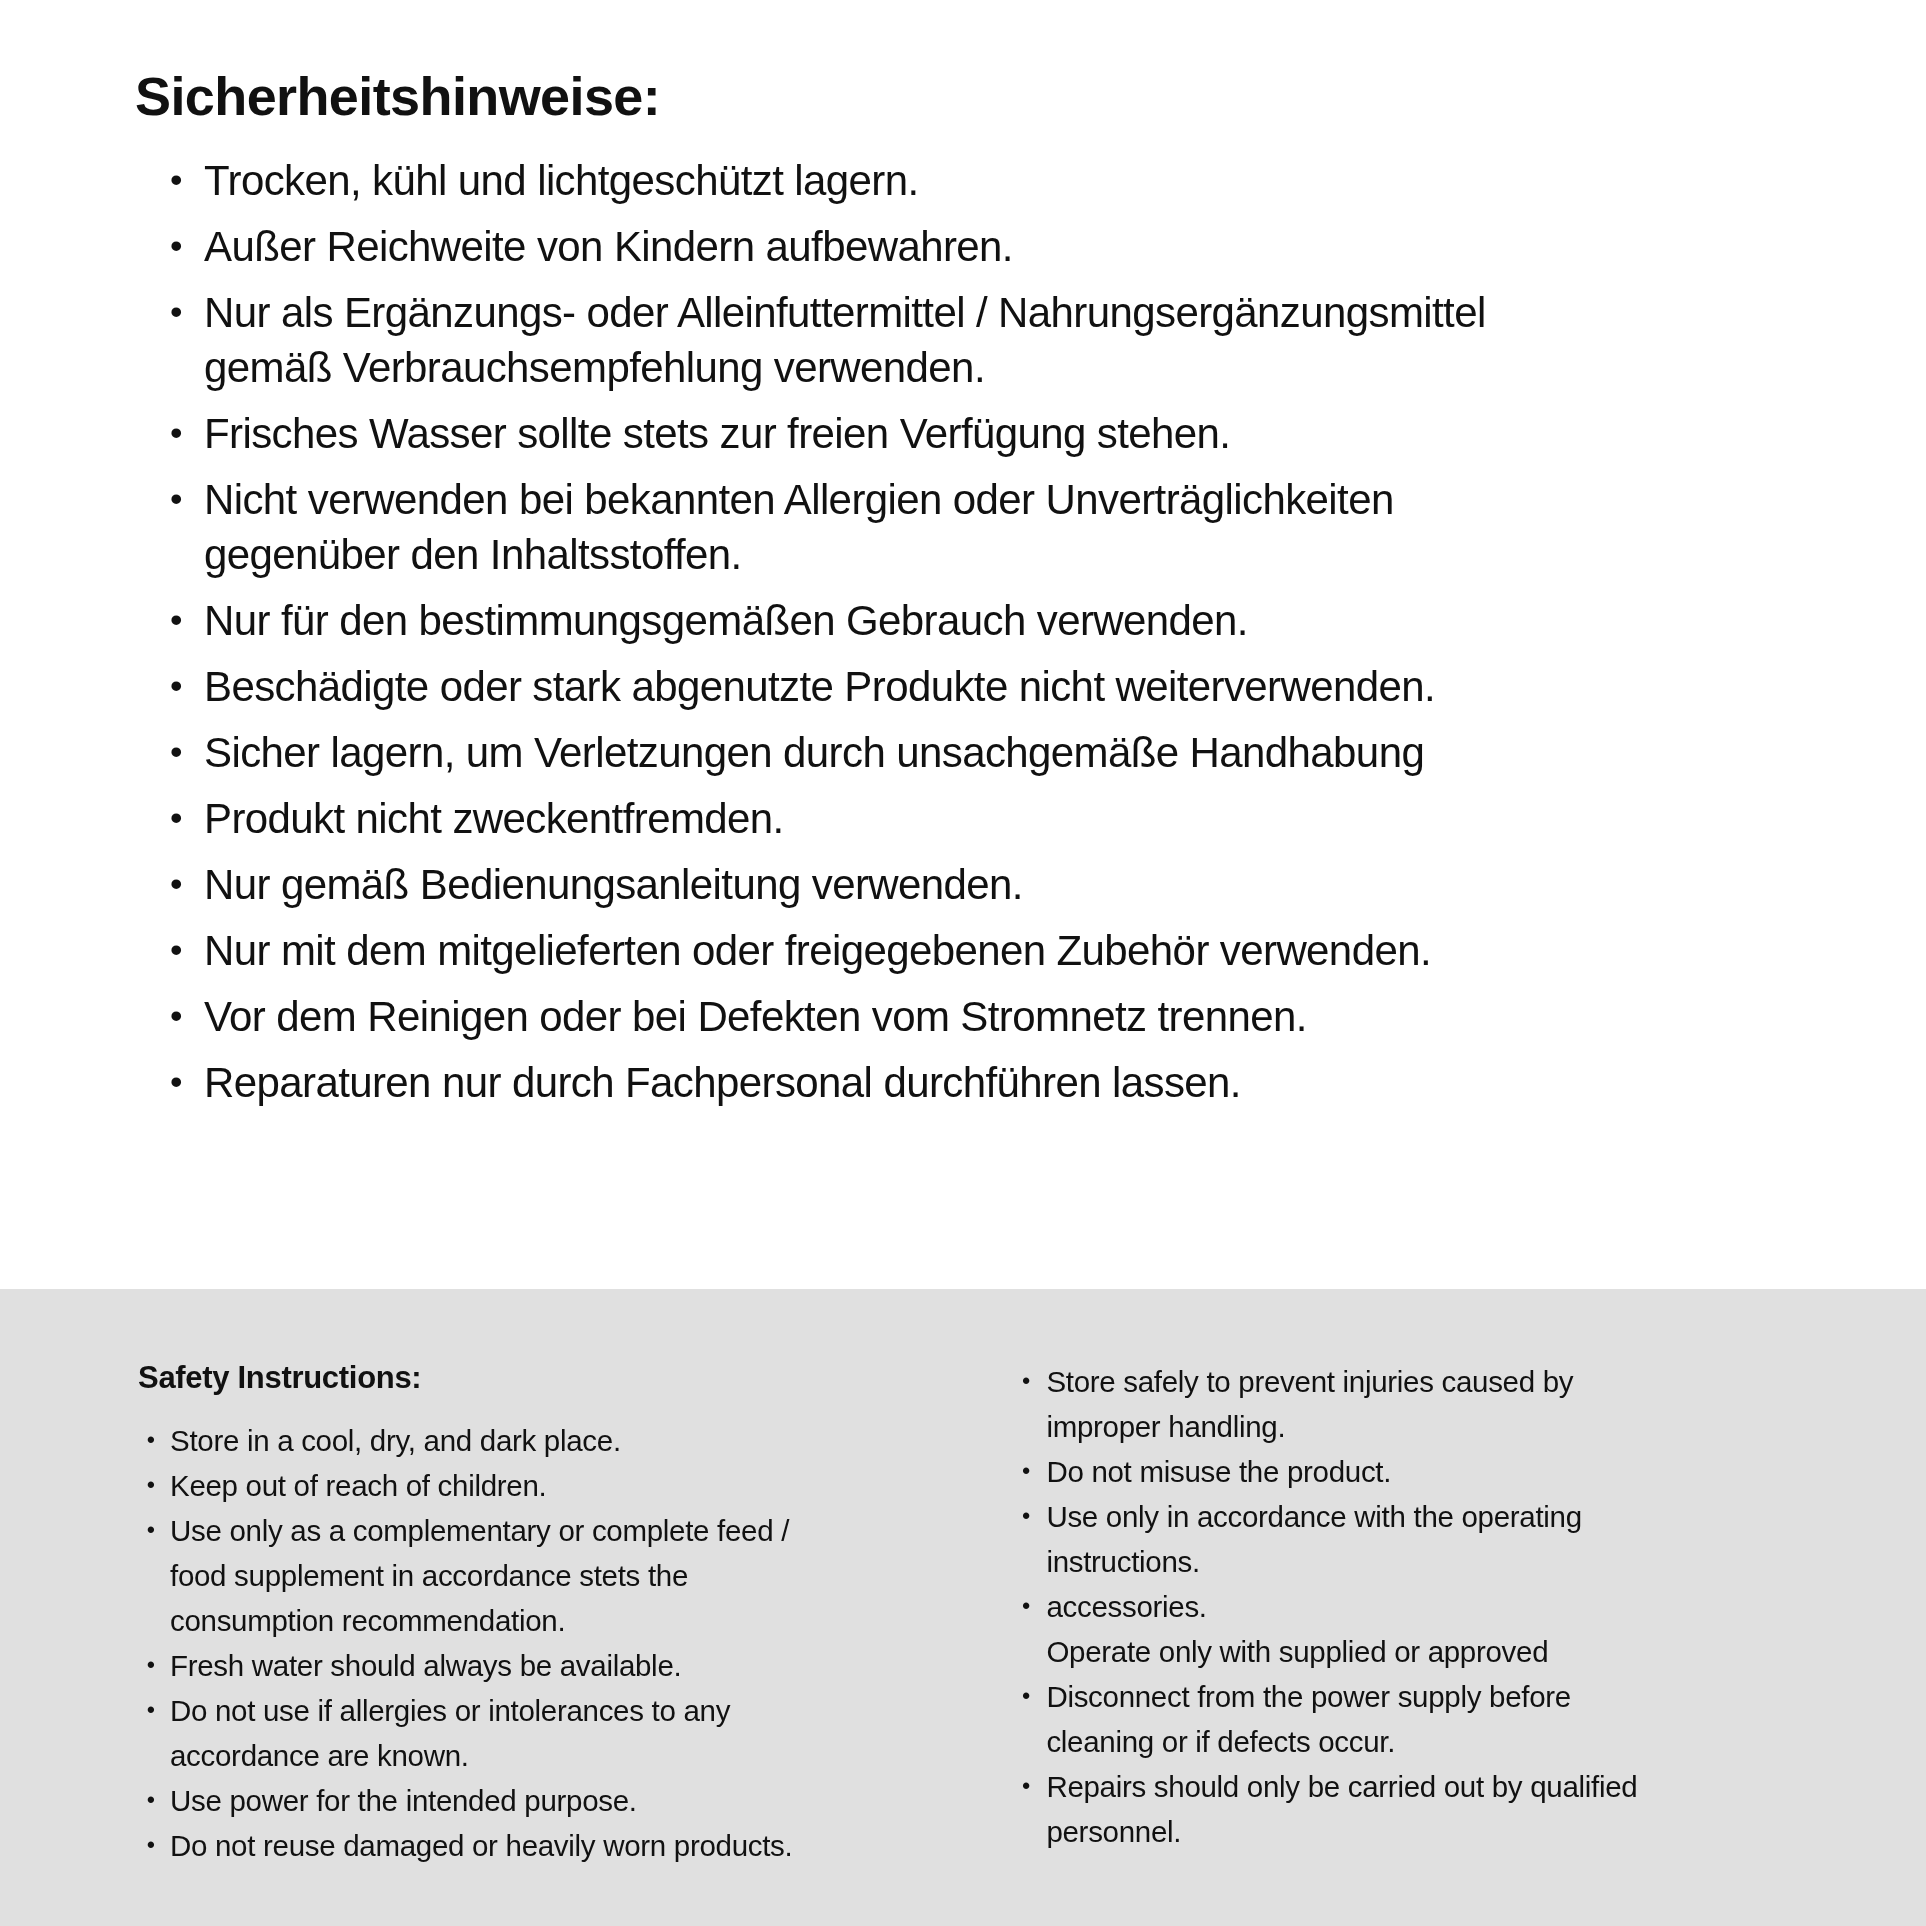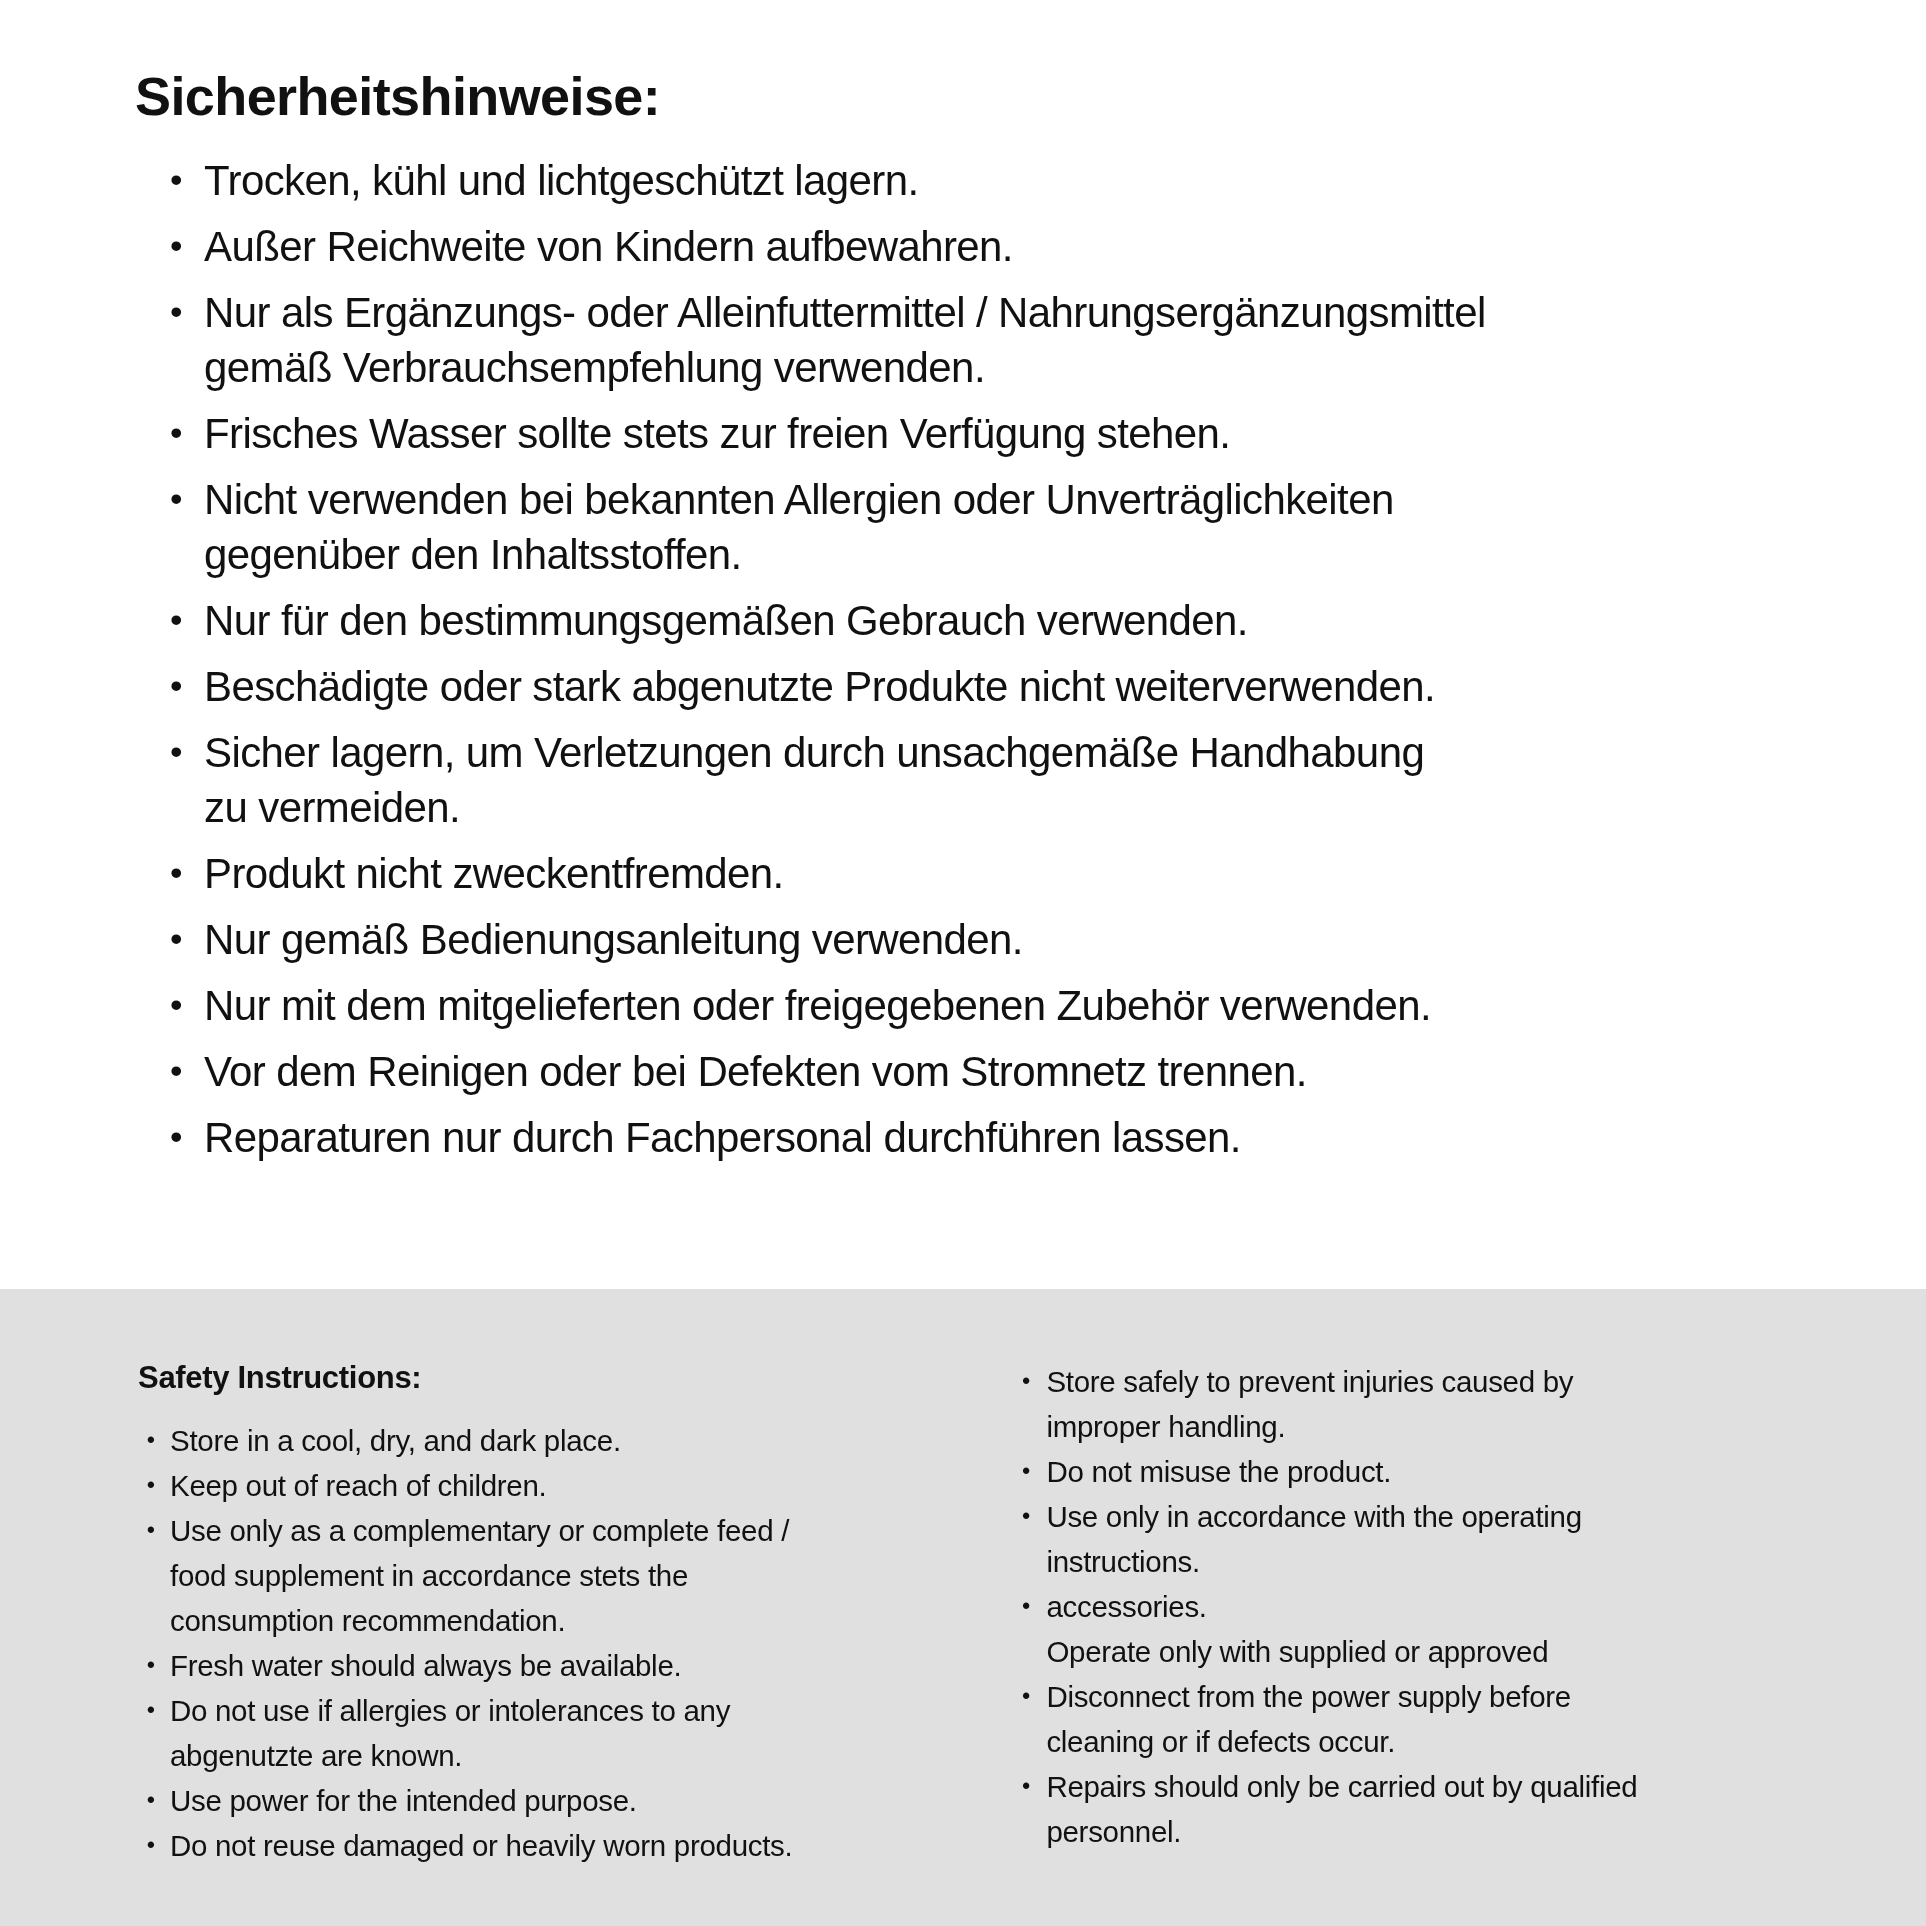--- a/index.html
+++ b/index.html
@@ -139,21 +139,20 @@
         <span class="bullet">•</span>
         <span class="line">Nur für den bestimmungsgemäßen Gebrauch verwenden.</span>
       </li>
       <li>
         <span class="bullet">•</span>
         <span class="line">Beschädigte oder stark abgenutzte Produkte nicht weiterverwenden.</span>
       </li>
       <li>
         <span class="bullet">•</span>
         <span class="line">Sicher lagern, um Verletzungen durch unsachgemäße Handhabung</span>
-        <span class="line">zu vermeiden.</span>
       </li>
       <li>
         <span class="bullet">•</span>
         <span class="line">Produkt nicht zweckentfremden.</span>
       </li>
       <li>
         <span class="bullet">•</span>
         <span class="line">Nur gemäß Bedienungsanleitung verwenden.</span>
       </li>
       <li>
@@ -191,21 +190,21 @@
           <span class="line">food supplement in accordance stets the</span>
           <span class="line">consumption recommendation.</span>
         </li>
         <li>
           <span class="bullet">•</span>
           <span class="line">Fresh water should always be available.</span>
         </li>
         <li>
           <span class="bullet">•</span>
           <span class="line">Do not use if allergies or intolerances to any</span>
-          <span class="line">abgenutzte are known.</span>
+          <span class="line">accordance are known.</span>
         </li>
         <li>
           <span class="bullet">•</span>
           <span class="line">Use power for the intended purpose.</span>
         </li>
         <li>
           <span class="bullet">•</span>
           <span class="line">Do not reuse damaged or heavily worn products.</span>
         </li>
       </ul>

